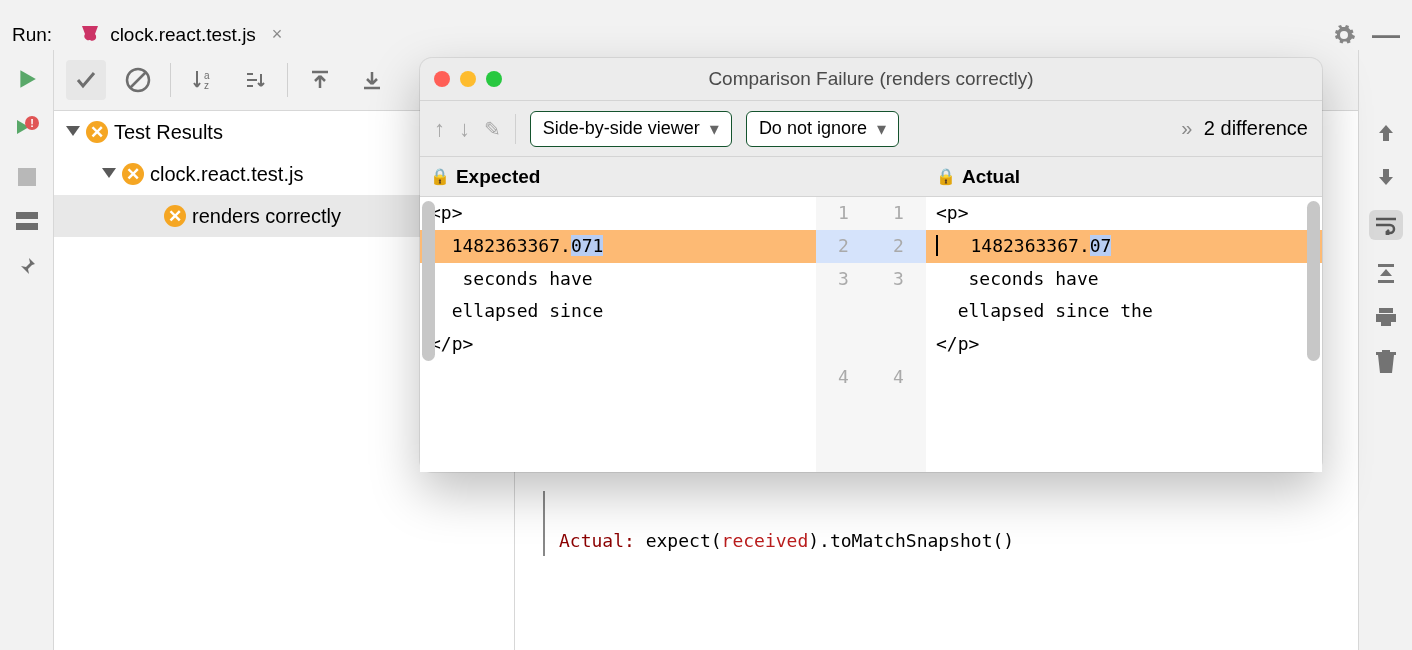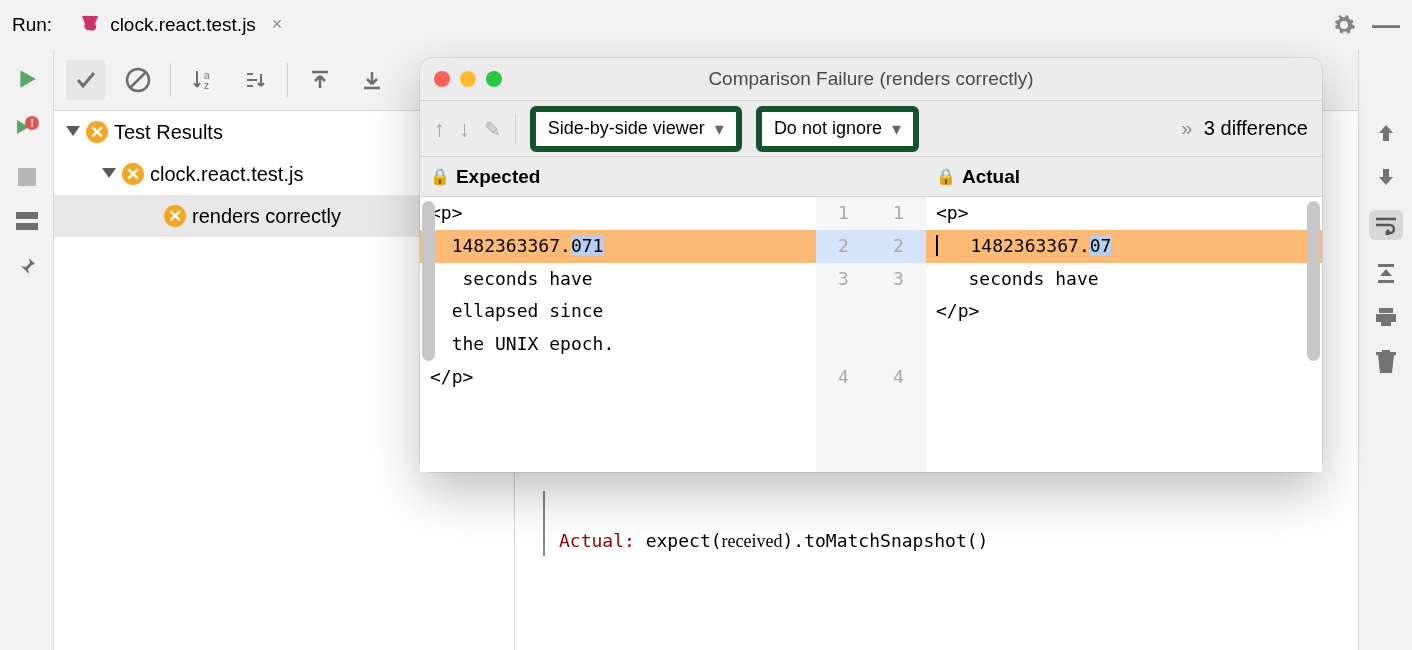--- a/index.html
+++ b/index.html
@@ -16,20 +16,21 @@
   .mono { font-family: "Menlo", "Consolas", monospace; font-size: 18px; line-height: 1.6; }
 
   
   .top-bar {
     height: 50px;
     background: #f2f2f2;
     display: flex;
     align-items: center;
     padding: 0 12px;
     font-size: 19px;
+    margin-top: 10px;
   }
   .top-bar .run-label { color: #000; margin-right: 18px; }
   .top-bar .tab { display: flex; align-items: center; gap: 8px; padding: 6px 8px; border-bottom: 1px solid transparent;}
   .top-bar .close-x { color: #8a8a8a; font-size: 18px; margin-left: 8px; }
   .top-bar .spacer { flex: 1; }
   .top-bar .gear { color: #737373; }
   .top-bar .min { color: #737373; font-weight: bold; font-size: 28px; margin-left: 16px;}
 
   
   .left-gutter {
@@ -74,38 +75,38 @@
 
   
   .console {
     position: absolute; left: 514px; right: 54px; top: 110px; bottom:0;
     background:#fff; border-top:1px solid #d7d7d7; border-left:1px solid #d7d7d7;
     padding: 20px 20px 20px 28px;
   }
   .console .border-left { border-left: 2px solid #888; padding-left: 14px; }
   .difflink { color:#0d6db9; text-decoration: underline; }
   .err-kw { color:#8b0000; }
-  .received { color:#000000;font-family:Liberation Serif, serif; }
+  .received { color:#b91c1c; }
 
   
   .dialog {
     position: absolute; left: 420px; top: 58px; width: 902px; height: 414px;
     background:#ececec; border-radius:12px; box-shadow: 0 20px 50px rgba(0,0,0,0.25), 0 0 0 1px rgba(0,0,0,0.08);
     display:flex; flex-direction:column;
   }
   .dialog-titlebar { height:43px; display:flex;align-items:center; position:relative; border-bottom:1px solid #d4d4d4;}
   .traffic { display:flex; gap:10px; position:absolute; left:14px; }
   .dot { width:16px;height:16px;border-radius:50%; }
   .dot.red{background:#ff5f57;} .dot.yellow{background:#febc2e;} .dot.green{background:#28c840;}
   .dialog-title { margin:0 auto; font-size:19px; color:#4a4a4a; }
 
   .dialog-toolbar { height:56px; display:flex; align-items:center; padding:0 14px; gap:14px; border-bottom:1px solid #d4d4d4;}
   .dialog-toolbar .nav { color:#a8a8a8; font-size:22px; }
   .dialog-toolbar .edit { color:#a8a8a8; font-size:20px; }
-  .dd { background:#fff; border:6px solid #14532d; border-radius:6px; padding:6px 12px; display:flex; align-items:center; gap:10px; font-size:18px;}
+  .dd { background:#fff; border:1px solid #14532d; border-radius:6px; padding:6px 12px; display:flex; align-items:center; gap:10px; font-size:18px;}
   .dd .chev { color:#666; }
   .diff-count { margin-left:auto; font-size:20px;}
 
   .dialog-cols { height:40px; display:flex; border-bottom:1px solid #d4d4d4; font-size:19px; font-weight:600;}
   .dialog-cols .col { flex:1; display:flex; align-items:center; padding-left:10px; gap:6px;}
   .dialog-cols .gutter { width:110px; }
   .lock { color:#777; font-size:16px;}
 
   .diff-body { flex:1; display:flex; background:#fff; position:relative;}
   .pane { flex:1; overflow:hidden; position:relative;}
@@ -288,21 +289,21 @@
     <div class="dd">
       <span>Side-by-side viewer</span>
       <span class="chev">▾</span>
     </div>
     <div class="dd">
       <span>Do not ignore</span>
       <span class="chev">▾</span>
     </div>
     <span class="diff-count">
       <span style="color:#888;margin-right:6px;">»</span>
-      <span>3 difference</span>
+      <span>2 difference</span>
     </span>
   </div>
 
   <div class="dialog-cols">
     <div class="col">
         <span class="lock">🔒</span>
         <span>Expected</span>
       </div>
     <div class="gutter"></div>
     <div class="col">
@@ -312,21 +313,20 @@
   </div>
 
   <div class="diff-body mono">
 
     <div class="pane">
       <div class="scrollbar-v left"></div>
       <div class="code-line">&lt;p&gt;</div>
       <div class="code-line hl"><span>  1482363367.</span><span class="hl-strong">071</span></div>
       <div class="code-line">   seconds have</div>
       <div class="code-line">  ellapsed since</div>
-      <div class="code-line">  the UNIX epoch.</div>
       <div class="code-line">&lt;/p&gt;</div>
     </div>
 
     <div class="linenums">
       <div class="half">
         <div class="code-line">1</div>
         <div class="code-line num-hl">2</div>
         <div class="code-line">3</div>
         <div class="code-line">&nbsp;</div>
           <div class="code-line">&nbsp;</div>
@@ -340,16 +340,17 @@
           <div class="code-line">&nbsp;</div>
         <div class="code-line">4</div>
       </div>
     </div>
 
     <div class="pane">
       <div class="scrollbar-v"></div>
       <div class="code-line">&lt;p&gt;</div>
       <div class="code-line hl"><span class="cursor-bar"></span><span>   1482363367.</span><span class="hl-strong">07</span></div>
       <div class="code-line">   seconds have</div>
+      <div class="code-line">  ellapsed since the</div>
       <div class="code-line">&lt;/p&gt;</div>
     </div>
   </div>
 </div>
 
 </body></html>

